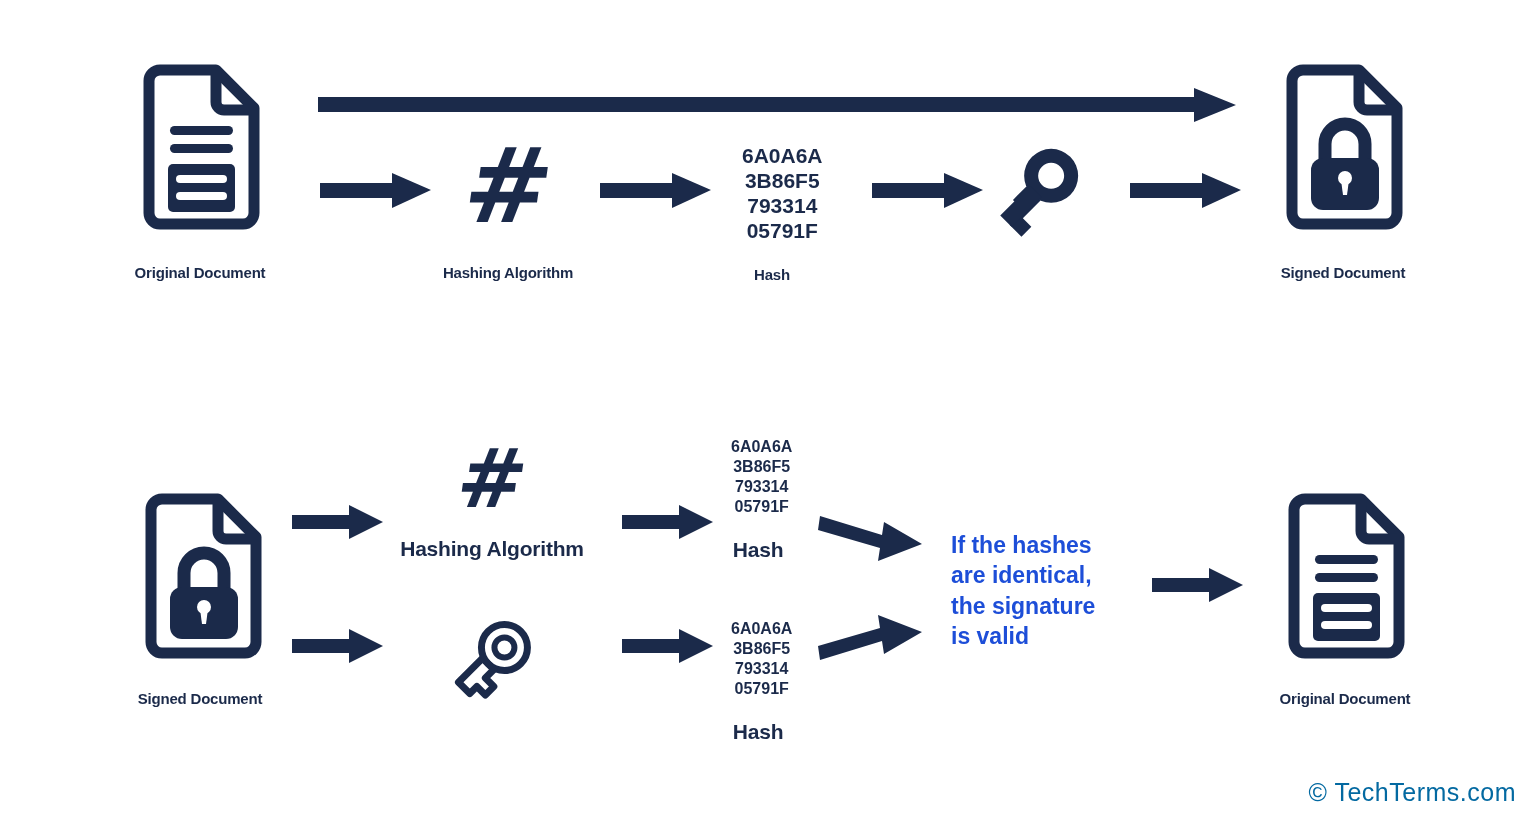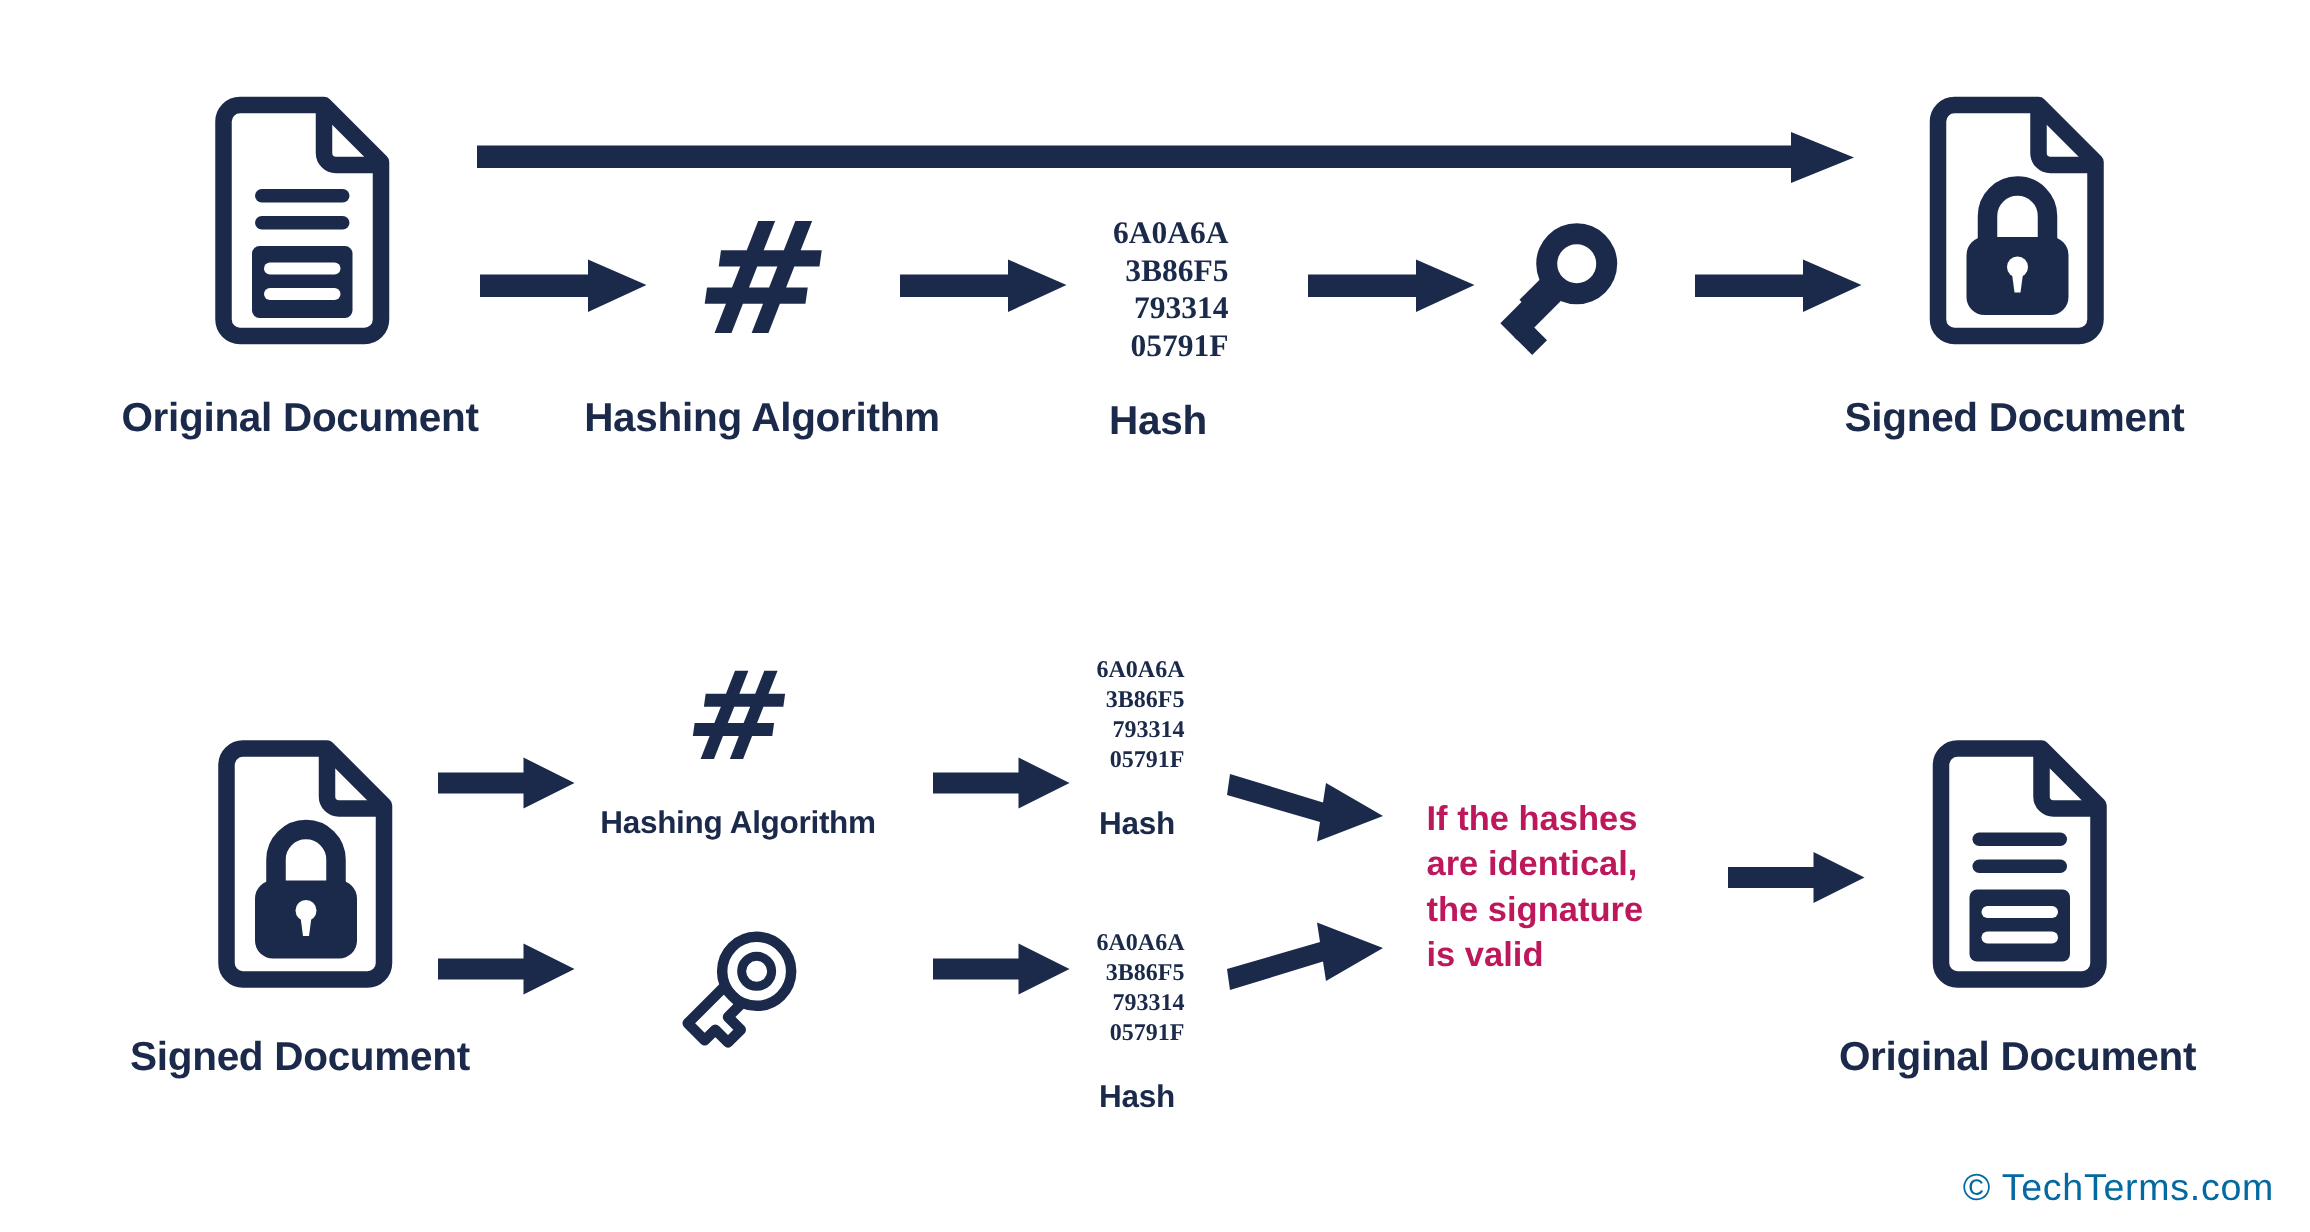--- a/index.html
+++ b/index.html
@@ -23,41 +23,41 @@
   }
   .label {
     position: absolute;
     color: #1b2a4a;
     font-weight: bold;
     text-align: center;
     white-space: nowrap;
     line-height: 1.0;
     letter-spacing: -0.2px;
   }
-  .label-lg { font-size: 27px; }
+  .label-lg { font-size: 15px; }
   .label-md { font-size: 21px; }
   .hashsym {
     position: absolute;
     color: #1b2a4a;
     font-family: "DejaVu Sans", sans-serif;
     font-weight: bold;
     line-height: 1;
     transform: skewX(-8deg);
   }
   .hashtext {
     position: absolute;
     color: #1b2a4a;
-    font-family: Liberation Serif, serif;
-    font-weight: bold;
-    text-align: right;
+    font-family: Liberation Sans, sans-serif;
+    font-weight: bold;
+    text-align: center;
     white-space: pre;
   }
   .para {
     position: absolute;
-    color: #be185d;
+    color: #1d4ed8;
     font-weight: bold;
     font-size: 23px;
     line-height: 1.32;
     text-align: left;
     white-space: pre-line;
   }
   .watermark {
     position: absolute;
     color: #0369a1;
     font-size: 25px;

